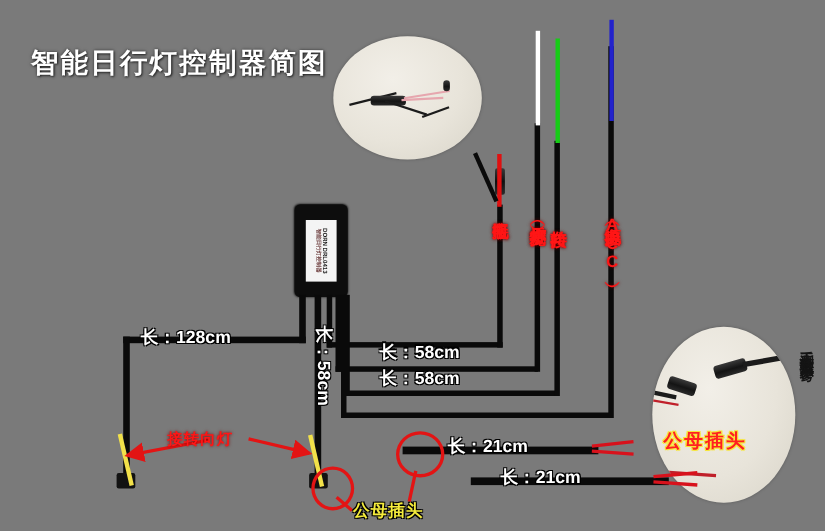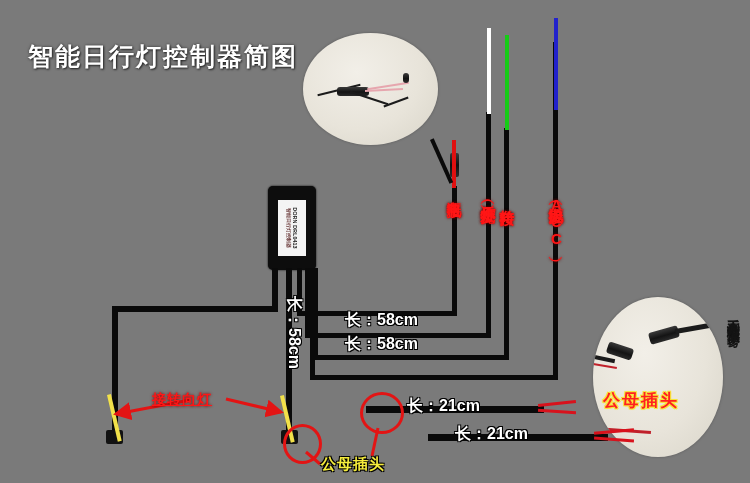--- a/index.html
+++ b/index.html
@@ -186,30 +186,31 @@
 
     <path d="M190,400 L116,414" stroke="#e31414" stroke-width="3" fill="none" marker-end="url(#ah)"></path>
 
     <path d="M226,399 L281,412" stroke="#e31414" stroke-width="3" fill="none" marker-end="url(#ah)"></path>
 
     <path d="M306,452 L320,464" stroke="#e31414" stroke-width="3" fill="none"></path>
 
     <path d="M378,428 L372,456" stroke="#e31414" stroke-width="3" fill="none"></path>
   </svg>
 
+  <div class="len" style="left:128px;top:297px;">长：128cm</div>
 
   <div class="len vert" style="left:304px;top:296px;">长：58cm</div>
 
   <div class="len" style="left:345px;top:310px;">长：58cm</div>
   <div class="len" style="left:345px;top:334px;">长：58cm</div>
 
   <div class="len" style="left:407px;top:396px;">长：21cm</div>
   <div class="len" style="left:455px;top:424px;">长：21cm</div>
 
   <div class="redlbl vert" style="left:447px;top:190px;">接电瓶</div>
   <div class="redlbl vert" style="left:481px;top:195px;">接示宽灯（小灯）</div>
   <div class="redlbl vert" style="left:500px;top:198px;">接转向</div>
   <div class="redlbl vert" style="left:549px;top:196px;">接电源（ACC）</div>
 
-  <div class="redlbl" style="left:152px;top:391px;font-size:14px;text-decoration:underline;">接转向灯</div>
+  <div class="redlbl" style="left:152px;top:391px;font-size:14px;">接转向灯</div>
   <div class="yellowlbl" style="left:321px;top:455px;">公母插头</div>
 
 </div>
 
 </body></html>

